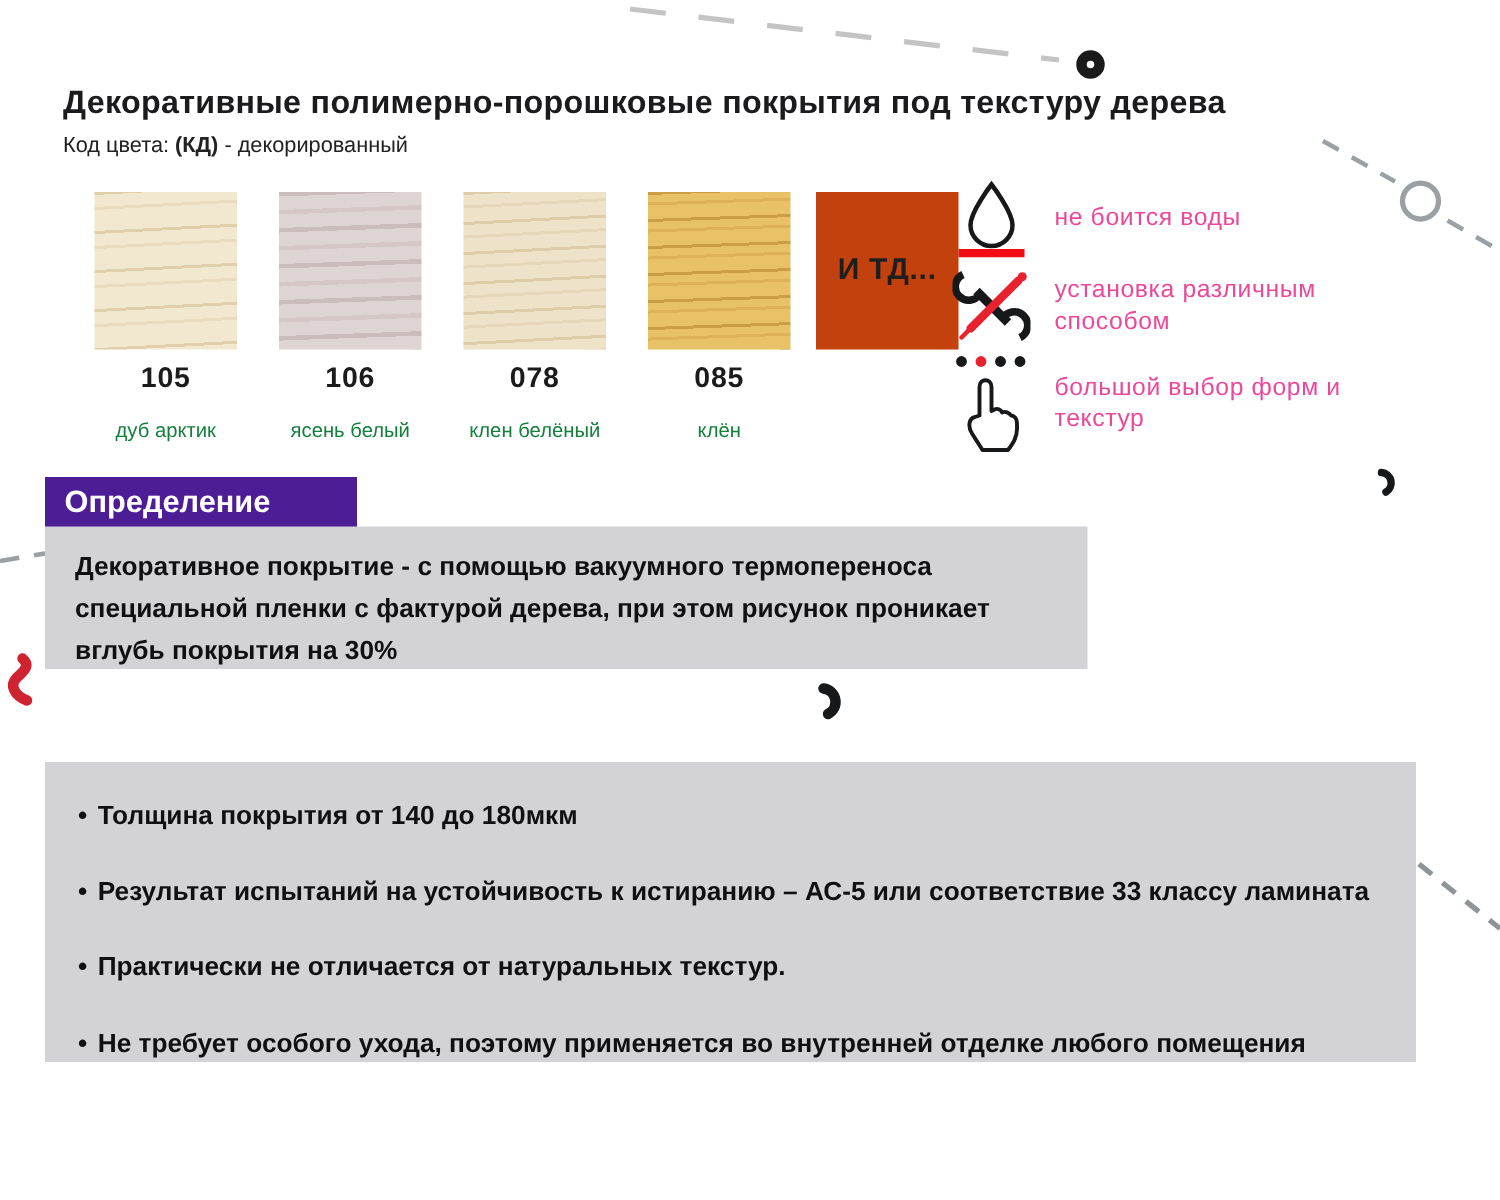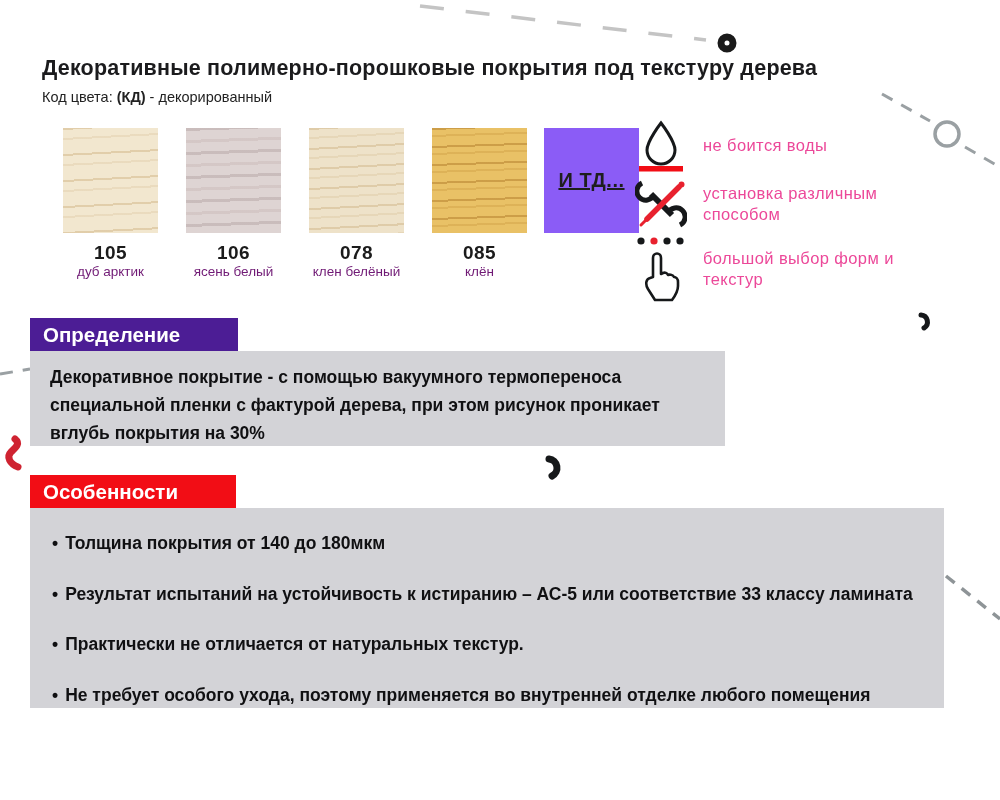--- a/index.html
+++ b/index.html
@@ -15,21 +15,21 @@
   .subtitle b{font-weight:800;}
   
   .swatch-row{position:absolute;left:52px;top:128px;display:flex;gap:6px;z-index:2;}
   .swatch-col{width:117px;display:flex;flex-direction:column;align-items:center;}
   .tile{width:95px;height:105px;}
   .tile-105{background-image:repeating-linear-gradient(177deg,rgba(205,175,125,.45) 0 2px,rgba(0,0,0,0) 2px 10px,rgba(215,190,150,.30) 10px 12px,rgba(0,0,0,0) 12px 26px);}
   .tile-106{background-image:repeating-linear-gradient(178deg,rgba(168,150,150,.38) 0 3px,rgba(0,0,0,0) 3px 12px,rgba(190,170,168,.30) 12px 15px,rgba(0,0,0,0) 15px 24px);}
   .tile-089{background-image:repeating-linear-gradient(177deg,rgba(200,170,120,.40) 0 2px,rgba(0,0,0,0) 2px 9px,rgba(210,185,140,.28) 9px 11px,rgba(0,0,0,0) 11px 20px);}
   .tile-085{background-image:repeating-linear-gradient(178deg,rgba(170,115,35,.45) 0 2px,rgba(0,0,0,0) 2px 7px,rgba(200,150,60,.35) 7px 9px,rgba(0,0,0,0) 9px 18px);}
   .swatch-code{margin-top:9px;font-size:19px;font-weight:600;letter-spacing:.5px;color:#1b1b1b;}
-  .swatch-name{margin-top:0;font-size:13.5px;font-weight:500;color:#701a75;white-space:nowrap;}
+  .swatch-name{margin-top:15px;font-size:13.5px;font-weight:500;color:#15803d;white-space:nowrap;}
   .etc-box{width:95px;height:105px;display:flex;align-items:center;justify-content:center;
     font-size:20px;font-weight:700;letter-spacing:.5px;color:#1e1e1e;}
   
   .benefits{position:absolute;left:632px;top:120px;z-index:2;}
   .benefit-row{display:flex;align-items:center;margin-bottom:6px;}
   .benefit-icon{width:58px;display:flex;justify-content:center;margin-right:13px;flex:none;}
   .benefit-label{width:248px;font-size:16.5px;font-weight:500;line-height:1.3;letter-spacing:.4px;color:#ec4899;}
   
   .sec-heading{position:absolute;display:inline-block;color:#fff;font-size:20.5px;font-weight:800;
     line-height:1.15;padding:5px 58px 7px 13px;z-index:2;}
@@ -78,21 +78,21 @@
     <div class="swatch-col">
       <div class="tile tile-089" style="background-color: rgb(238, 226, 201);"></div>
       <div class="swatch-code">078</div>
       <div class="swatch-name">клен белёный</div>
     </div>
     <div class="swatch-col">
       <div class="tile tile-085" style="background-color: rgb(233, 193, 102);"></div>
       <div class="swatch-code">085</div>
       <div class="swatch-name">клён</div>
     </div>
-    <div class="etc-box" style="background-color: #8b5cf6; text-decoration: underline;">И ТД...</div>
+    <div class="etc-box" style="background-color: #c2410c;">И ТД...</div>
   </div>
 
   <div class="benefits">
     <div class="benefit-row">
       <span class="benefit-icon">
         <svg width="46" height="52" viewBox="0 0 46 52">
           <path d="M23,3 C23,3 9,21 9,30 a14,14 0 0 0 28,0 C37,21 23,3 23,3 Z" fill="none" stroke="#16181a" stroke-width="3"></path>
           <rect x="1" y="46" width="44" height="5.5" style="fill: rgb(242, 13, 21);"></rect>
         </svg>
       </span>
@@ -121,21 +121,20 @@
           <path d="M22 64 L15 53 C12 48 13 43 17 42 L20 41 L20 22 C20 16 28 16 28 22 L28 38 L30 37 C32 36 34 37 35 39 C37 38 40 39 41 41 C43 41 45 43 45 46 L45 50 C45 56 42 60 39 64 Z" fill="none" stroke="#16181a" stroke-width="2.6" stroke-linejoin="round" stroke-linecap="round"></path>
         </svg>
       </span>
       <span class="benefit-label">большой выбор форм и текстур</span>
     </div>
   </div>
 
   <div class="sec-heading def" style="background-color: #4c1d95;">Определение</div>
   <div class="panel def" style="background-color: rgb(211, 211, 215);">Декоративное покрытие - с помощью вакуумного термопереноса специальной пленки с фактурой дерева, при этом рисунок проникает вглубь покрытия на 30%</div>
 
-  <div class="sec-heading feat" style="background-color: rgb(242, 13, 21);">Особенности</div>
   <div class="panel feat" style="background-color: rgb(211, 211, 215);">
     <p class="bullet-p"><span class="marker">•</span><span>Толщина покрытия от 140 до 180мкм</span></p>
     <p class="bullet-p"><span class="marker">•</span><span>Результат испытаний на устойчивость к истиранию – АС-5 или соответствие 33 классу ламината</span></p>
     <p class="bullet-p"><span class="marker">•</span><span>Практически не отличается от натуральных текстур.</span></p>
     <p class="bullet-p"><span class="marker">•</span><span>Не требует особого ухода, поэтому применяется во внутренней отделке любого помещения</span></p>
   </div>
 
 </div>
 
 </body></html>

